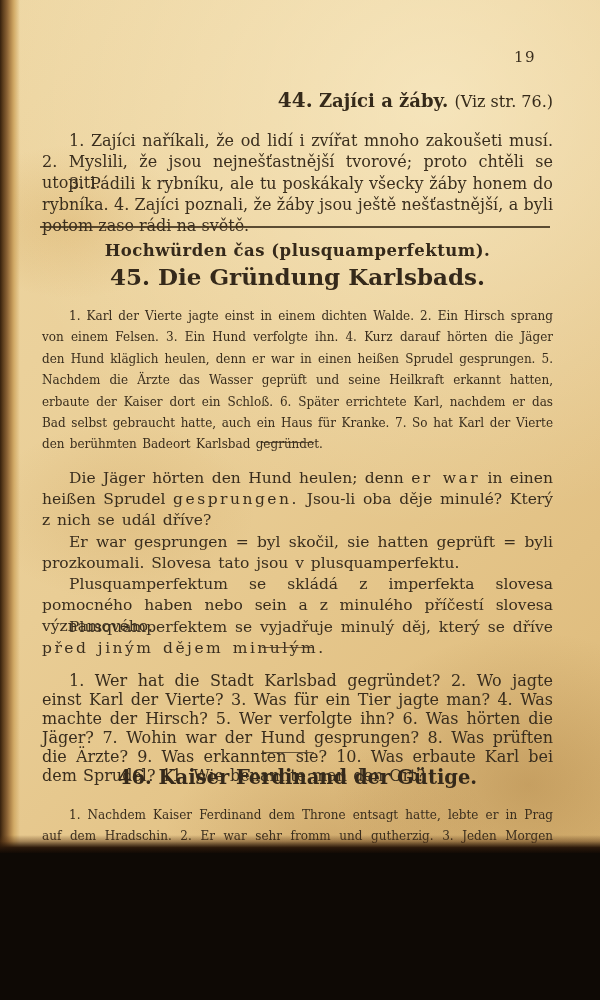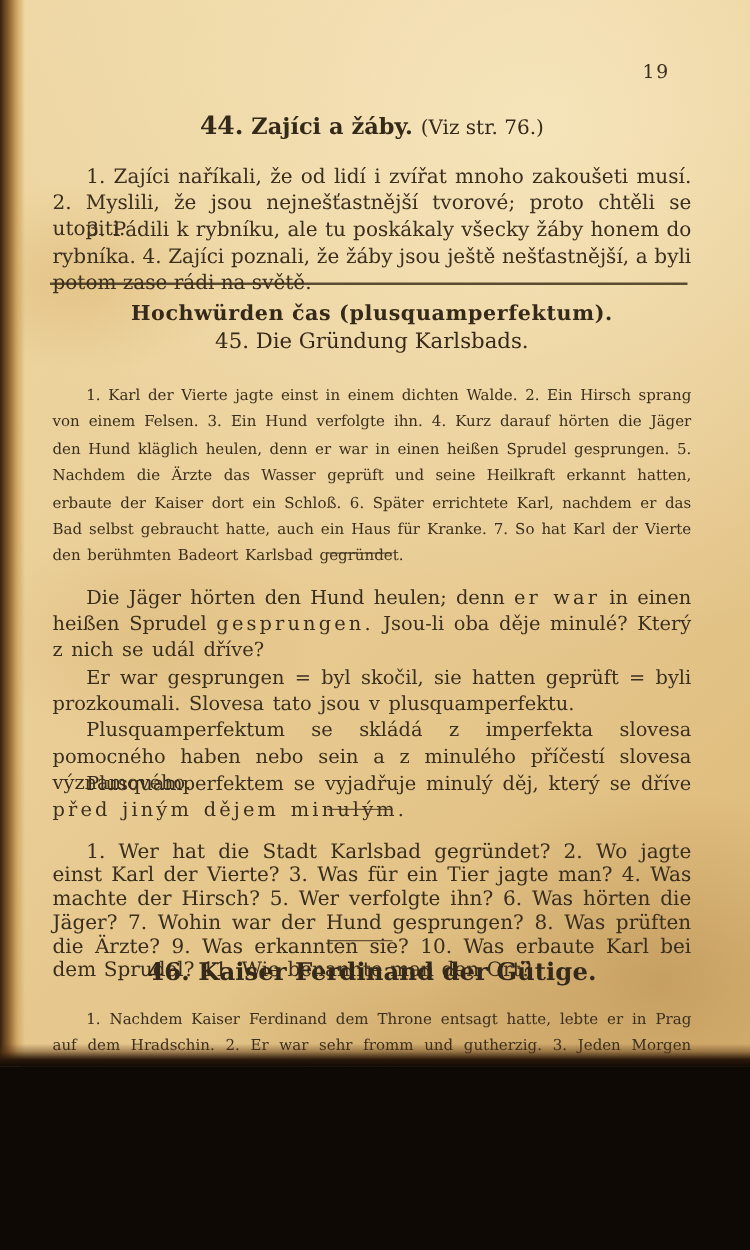--- a/index.html
+++ b/index.html
@@ -30,28 +30,28 @@
   .center{text-align:center;}
   .just{text-align:justify;}
   .indent{text-indent:27px;}
   .cz{font-size:16px;line-height:21px;color:#3a2e1e;}
   .fr{font-family:"DejaVu Serif",serif;color:#392d1d;}
   .de-body{font-size:12px;line-height:21.4px;word-spacing:1.5px;}
   .de-small{font-size:16px;line-height:19px;word-spacing:1px;}
   .mix{font-size:15.5px;line-height:21.4px;word-spacing:2px;}
   .sperr{letter-spacing:2.5px;}
   .pageno{position:absolute;left:514px;top:48px;font-size:15px;letter-spacing:1.5px;color:#3a2e1e;}
-  .h44{top:88px;font-size:18px;font-weight:bold;color:#352a1a;}
+  .h44{top:88px;font-size:18px;font-weight:bold;color:#352a1a;text-align:right;}
   .h44 .num{font-size:20px;}
   .h44 .ref{font-weight:normal;font-size:16px;}
   .p44a{top:114px;}
   .p44b{top:157px;}
   .rule-full{position:absolute;left:40px;top:226px;width:510px;height:0;border-top:2px solid rgba(64,49,28,0.85);}
   .hgram{top:241px;font-size:16.5px;font-weight:bold;letter-spacing:0.5px;color:#35291a;}
-  .h45{top:263px;font-size:17px;font-weight:normal;color:#35291a;}
+  .h45{top:263px;font-size:23px;font-weight:bold;color:#35291a;}
   .p45{top:294px;}
   .rule-short{position:absolute;left:262px;width:52px;height:0;border-top:1.6px solid rgba(70,54,31,0.8);}
   .div1{top:442px;}
   .pe1{top:452px;}
   .pe2{top:516px;}
   .pe3{top:558px;}
   .pe4{top:601px;}
   .div2{top:647px;}
   .pq{top:655px;}
   .div3{top:752px;}

